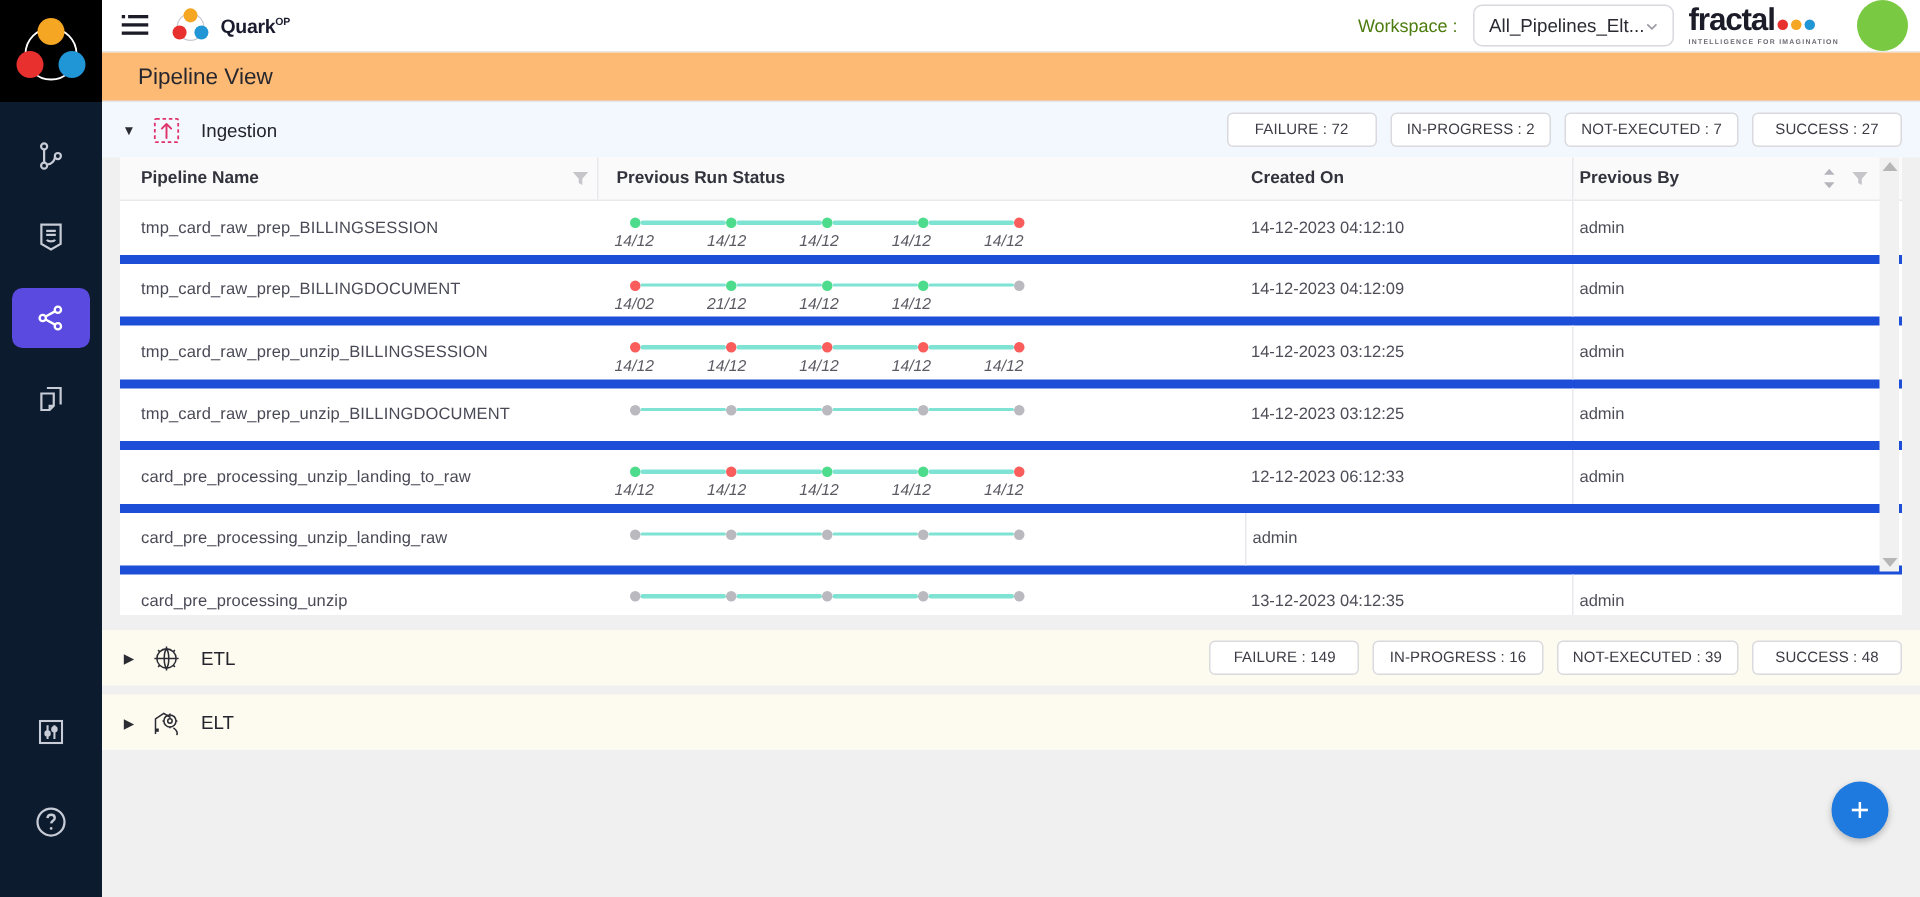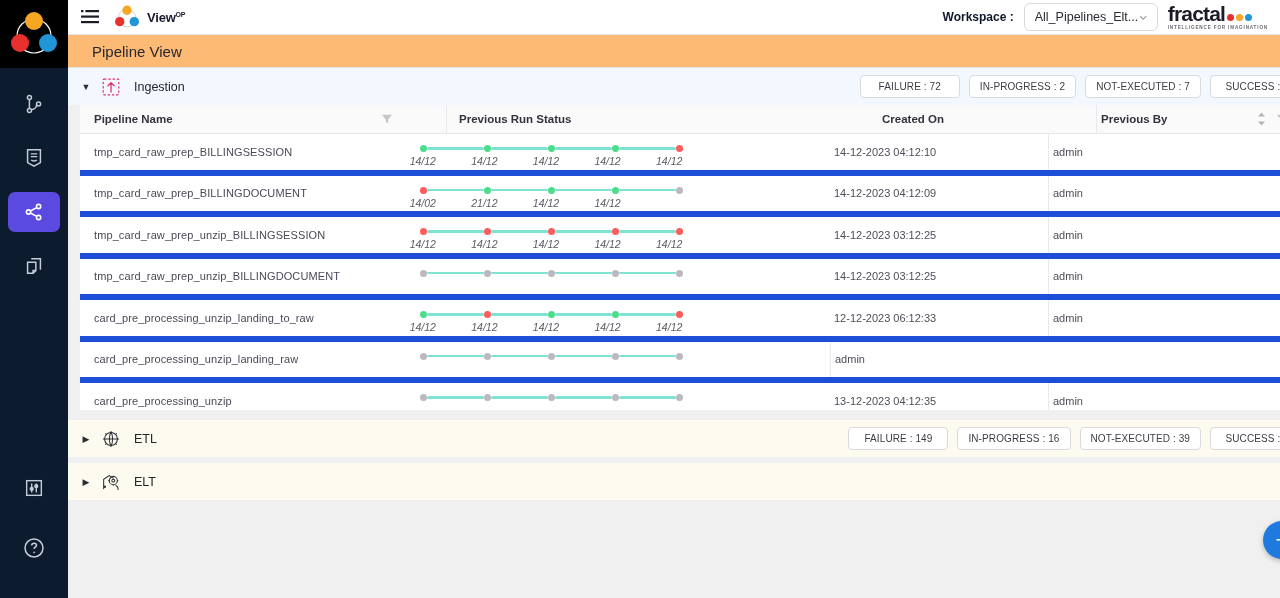--- a/index.html
+++ b/index.html
@@ -43,21 +43,21 @@
     display: flex; align-items: center;
     padding: 0 8px 0 12px;
     border-bottom: 1px solid #e8e8e8;
     flex: 0 0 35px;
   }
   .hamburger { width: 20px; height: 20px; display:flex; align-items:center; justify-content:center; cursor: pointer; }
   .brandmark { margin-left: 14px; display: flex; align-items: center; gap: 7px; }
   .brand-text { font-size: 13px; font-weight: bold; color: #1a1a2e; letter-spacing: -0.2px; }
   .brand-sup { font-size: 7px; vertical-align: super; font-weight: bold; }
   .topbar-right { margin-left: auto; display: flex; align-items: center; gap: 10px; }
-  .ws-label { font-size: 12px; color: #0f172a; font-weight: bold; }
+  .ws-label { font-size: 12px; color: #4d7c0f; font-weight: normal; }
   .ws-select {
     width: 134px; height: 28px;
     border: 1px solid #d8d8de; border-radius: 6px;
     display: flex; align-items: center; justify-content: space-between;
     padding: 0 8px 0 10px;
     font-size: 12.5px; color: #2a2a33;
     cursor: pointer; background: #fff;
   }
   .fractal { display: flex; flex-direction: column; align-items: flex-start; line-height: 1; }
   .fractal-word { font-size: 21px; font-weight: bold; color: #1c1c28; letter-spacing: -0.8px; display: flex; align-items: baseline; }
@@ -100,21 +100,21 @@
   
   .panel { background: #ffffff; margin: 0 12px 0 12px; position: relative; }
   .thead {
     height: 29px; background: #fafafa;
     display: flex; align-items: center;
     border-bottom: 1px solid #e9e9ed;
   }
   .th { font-size: 11.5px; color: #33333d; font-weight: bold; display: flex; align-items: center; height: 100%; }
   .c-name   { width: 296px; padding-left: 14px; }
   .c-filter { width: 22px; display:flex; align-items:center; justify-content:center; cursor:pointer; }
-  .c-status { width: 432px; padding-left: 12px; border-left: 1px solid #e9e9ed; margin-left: 48px; }
+  .c-status { width: 432px; padding-left: 12px; border-left: 1px solid #e9e9ed; }
   .c-created{ width: 218px; padding-left: 4px; }
   .c-by     { width: 160px; padding-left: 4px; border-left: 1px solid #e9e9ed; }
   .c-tools  { flex: 1; display: flex; align-items: center; justify-content: flex-end; gap: 9px; padding-right: 22px; }
 
   .tbody { height: 276px; overflow: hidden; position: relative; }
   .row {
     height: 41.5px; display: flex; align-items: center;
     border-bottom: 6px solid #1d4ed8;
   }
   .cell { display: flex; align-items: center; height: 100%; }
@@ -232,21 +232,21 @@
           <rect x="0" y="12" width="18" height="2.2" fill="#1c1c28"></rect>
         </svg>
       </div>
       <div class="brandmark">
         <svg width="26" height="26" viewBox="0 0 50 50">
           <circle cx="25" cy="27" r="17" fill="none" stroke="#c8c8d0" stroke-width="1.6"></circle>
           <circle cx="25" cy="12" r="9" fill="#f5a623"></circle>
           <circle cx="11" cy="34" r="9" fill="#e8312f"></circle>
           <circle cx="39" cy="34" r="9" fill="#2196d6"></circle>
         </svg>
-        <span class="brand-text"><span>View</span><span class="brand-sup">OP</span></span>
+        <span class="brand-text"><span>Quark</span><span class="brand-sup">OP</span></span>
       </div>
       <div class="topbar-right">
         <span class="ws-label">Workspace :</span>
         <div class="ws-select">
           <span>All_Pipelines_Elt...</span>
           <svg width="11" height="11" viewBox="0 0 12 12" fill="none" stroke="#9a9aa4" stroke-width="1.3">
               <path d="M2.5 4.5L6 8l3.5-3.5"></path>
             </svg>
         </div>
         <div class="fractal">

